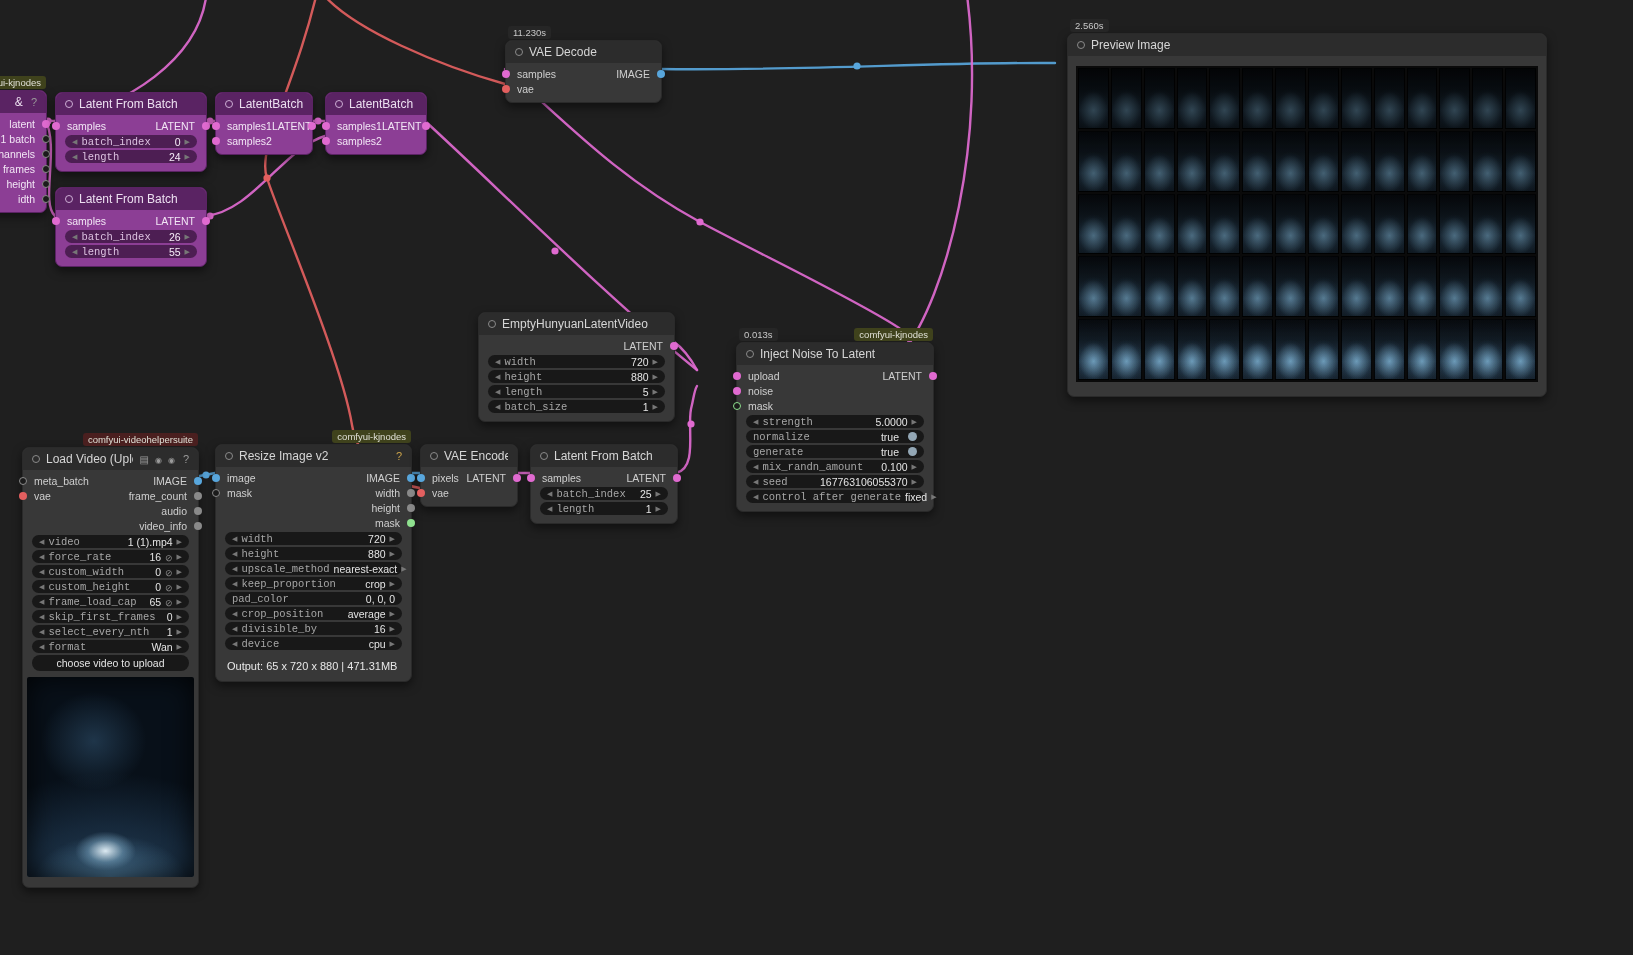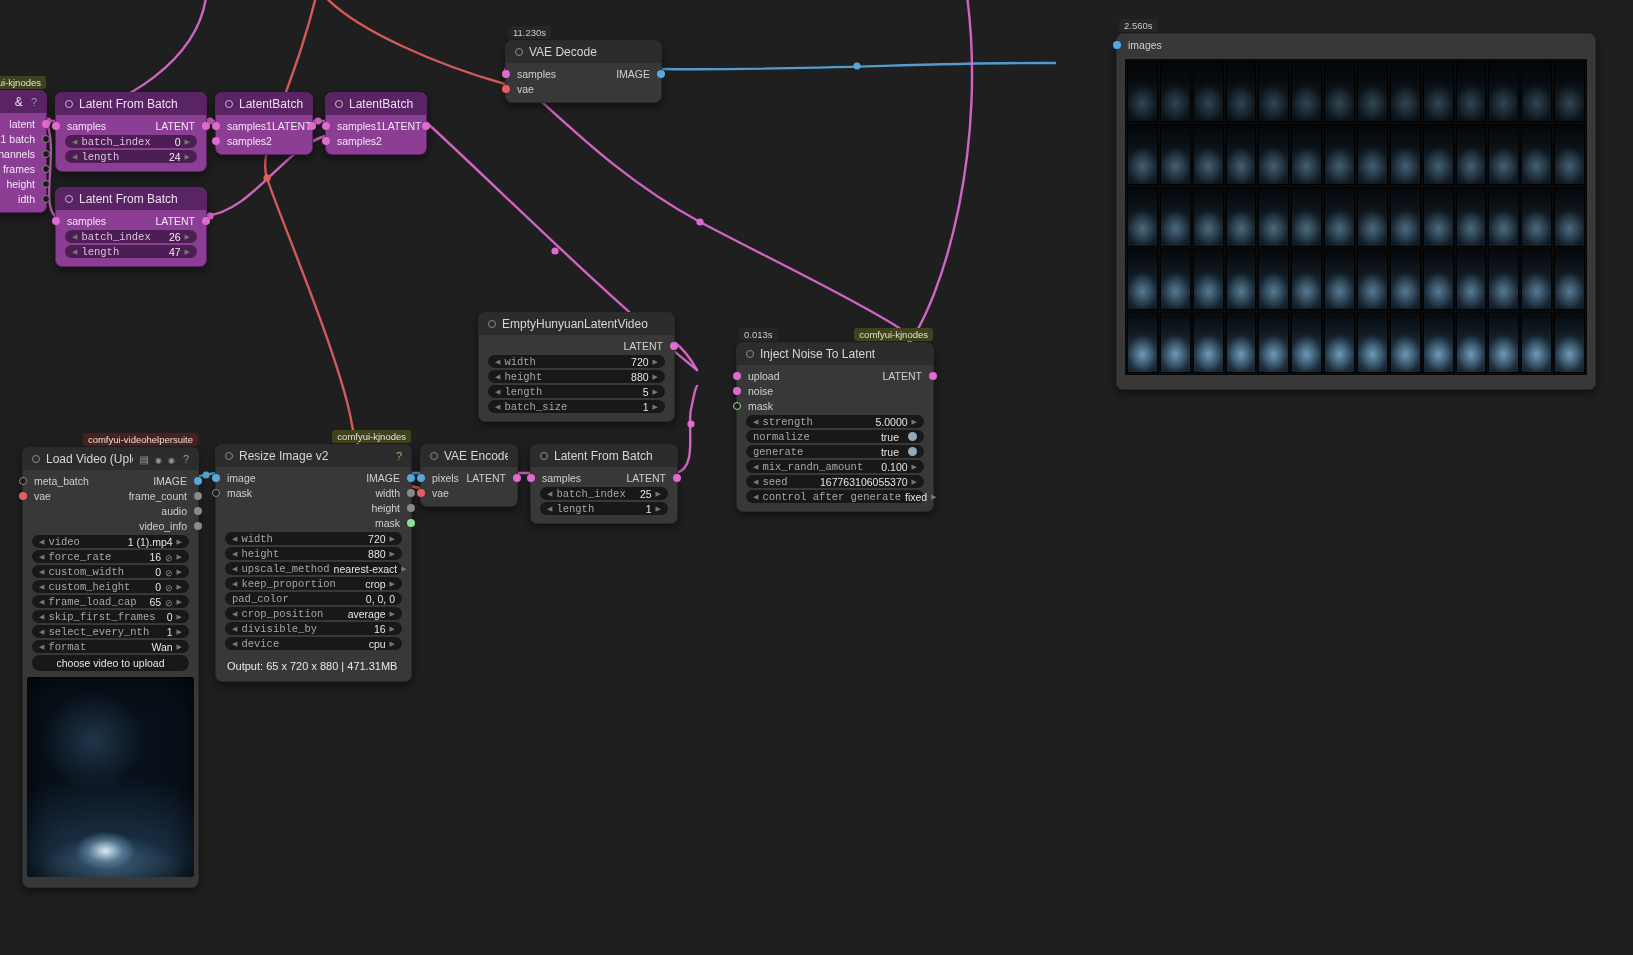--- a/index.html
+++ b/index.html
@@ -209,21 +209,21 @@
         </div>
         <div class="widget stepper">
           <span class="arr arr-l"></span>
           <span class="wlabel">batch_index</span>
           <span class="wvalue">26</span>
           <span class="arr arr-r"></span>
         </div>
         <div class="widget stepper">
           <span class="arr arr-l"></span>
           <span class="wlabel">length</span>
-          <span class="wvalue">47</span>
+          <span class="wvalue">55</span>
           <span class="arr arr-r"></span>
         </div>
       </div>
     </div>
     <div class="node gray" style="left: 505px; top: 40px; width: 155px;">
       <div class="badge time">11.230s</div>
       <div class="titlebar">
         <span class="tdot"></span>
         <span class="ttext">VAE Decode</span>
       </div>
@@ -234,28 +234,27 @@
           <span class="sdot in" style="background: rgb(224, 106, 208);"></span>
           <span class="sdot out" style="background: rgb(88, 166, 220);"></span>
         </div>
         <div class="slot-row">
           <span><span class="slbl">vae</span></span>
           <span></span>
           <span class="sdot in" style="background: rgb(227, 95, 95);"></span>
         </div>
       </div>
     </div>
-    <div class="node gray" style="left: 1116px; top: 33px; width: 478px;">
+    <div class="node gray" style="left: 1067px; top: 33px; width: 478px;">
       <div class="badge time">2.560s</div>
-      <div class="node-body">
-        <div class="slot-row">
-          <span><span class="slbl">images</span></span>
-          <span></span>
-          <span class="sdot in" style="background: rgb(88, 166, 220);"></span>
-        </div>
+      <div class="titlebar">
+        <span class="tdot"></span>
+        <span class="ttext">Preview Image</span>
+      </div>
+      <div class="node-body">
         <div class="frame-grid" style="grid-template-columns: repeat(14, 1fr); grid-template-rows: repeat(5, 1fr);">
           <div class="frame-cell" style="filter: brightness(0.65);"></div>
           <div class="frame-cell" style="filter: brightness(0.65);"></div>
           <div class="frame-cell" style="filter: brightness(0.65);"></div>
           <div class="frame-cell" style="filter: brightness(0.65);"></div>
           <div class="frame-cell" style="filter: brightness(0.65);"></div>
           <div class="frame-cell" style="filter: brightness(0.65);"></div>
           <div class="frame-cell" style="filter: brightness(0.65);"></div>
           <div class="frame-cell" style="filter: brightness(0.65);"></div>
           <div class="frame-cell" style="filter: brightness(0.65);"></div>

